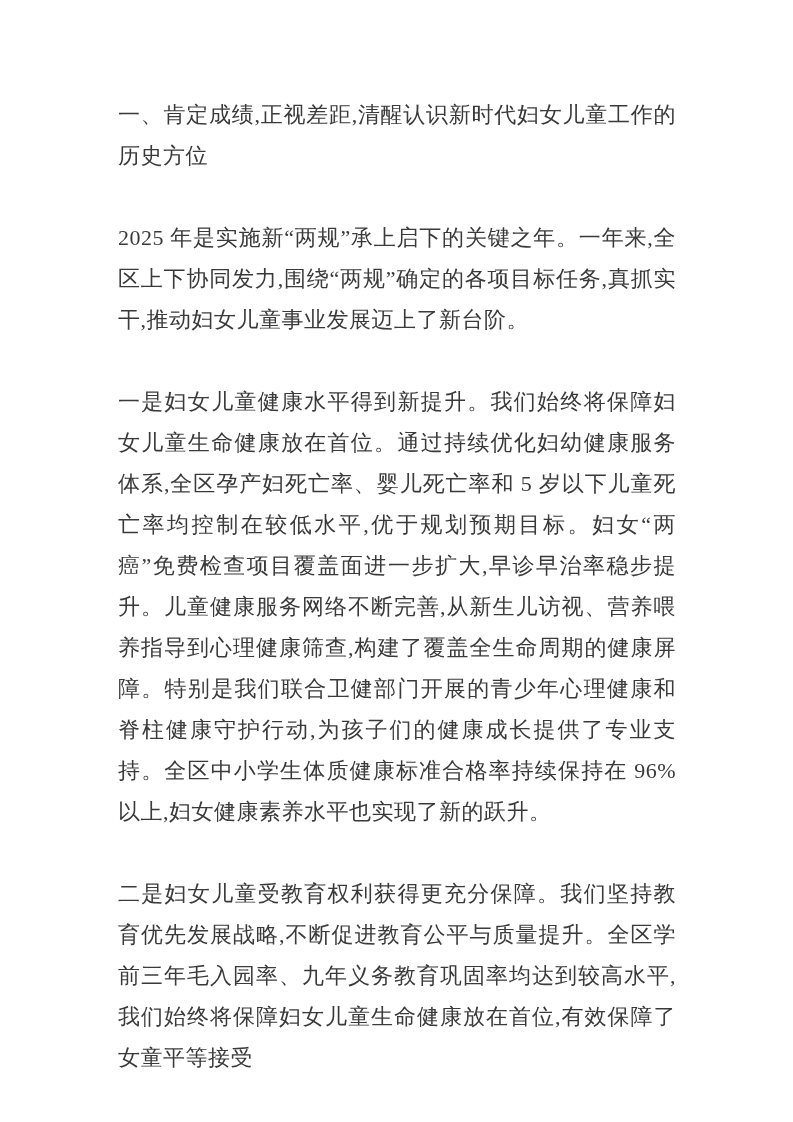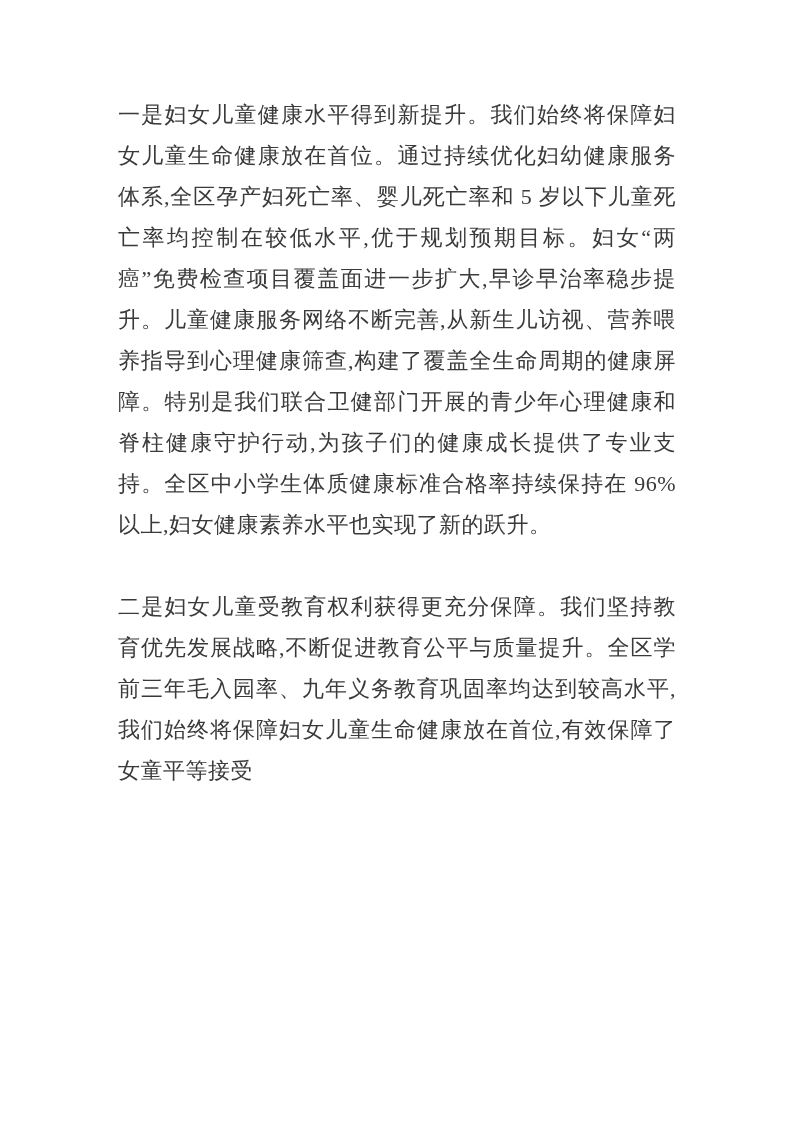--- a/index.html
+++ b/index.html
@@ -25,15 +25,17 @@
     text-align: justify;
     text-justify: inter-character;
     letter-spacing: 0.5px;
     word-break: break-all;
   }
 </style>
 </head>
 <body>
 
 <div class="page">
+  <p class="para">一、肯定成绩,正视差距,清醒认识新时代妇女儿童工作的历史方位</p>
+  <p class="para">2025 年是实施新“两规”承上启下的关键之年。一年来,全区上下协同发力,围绕“两规”确定的各项目标任务,真抓实干,推动妇女儿童事业发展迈上了新台阶。</p>
   <p class="para">一是妇女儿童健康水平得到新提升。我们始终将保障妇女儿童生命健康放在首位。通过持续优化妇幼健康服务体系,全区孕产妇死亡率、婴儿死亡率和 5 岁以下儿童死亡率均控制在较低水平,优于规划预期目标。妇女“两癌”免费检查项目覆盖面进一步扩大,早诊早治率稳步提升。儿童健康服务网络不断完善,从新生儿访视、营养喂养指导到心理健康筛查,构建了覆盖全生命周期的健康屏障。特别是我们联合卫健部门开展的青少年心理健康和脊柱健康守护行动,为孩子们的健康成长提供了专业支持。全区中小学生体质健康标准合格率持续保持在 96%以上,妇女健康素养水平也实现了新的跃升。</p>
   <p class="para">二是妇女儿童受教育权利获得更充分保障。我们坚持教育优先发展战略,不断促进教育公平与质量提升。全区学前三年毛入园率、九年义务教育巩固率均达到较高水平,我们始终将保障妇女儿童生命健康放在首位,有效保障了女童平等接受</p>
 </div>
 
 </body></html>

